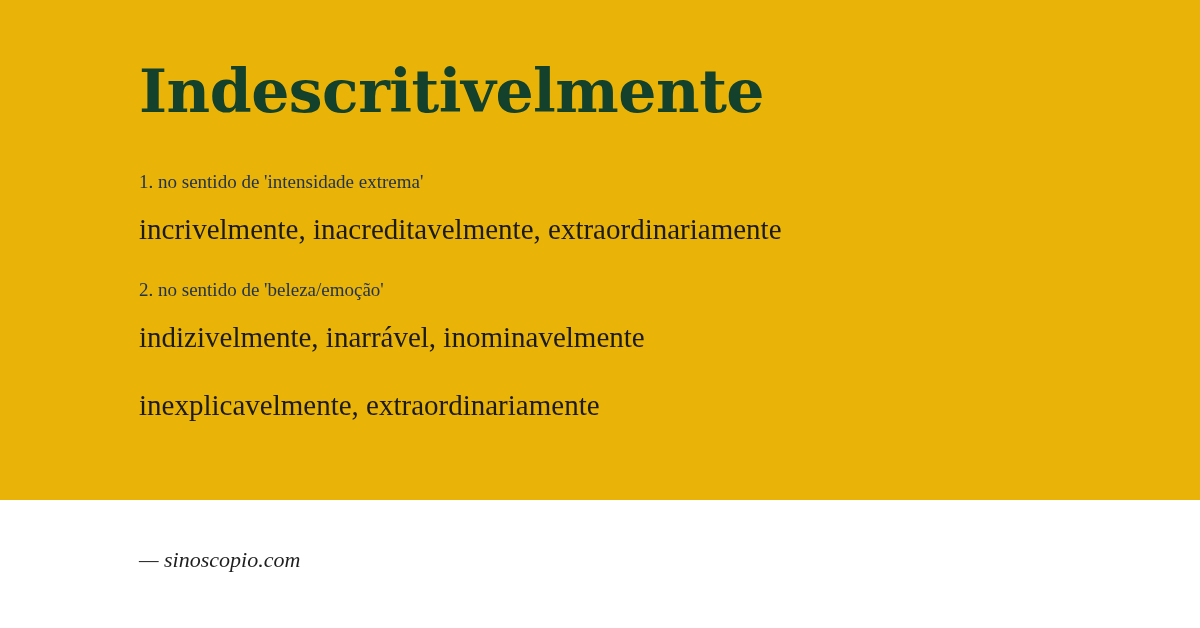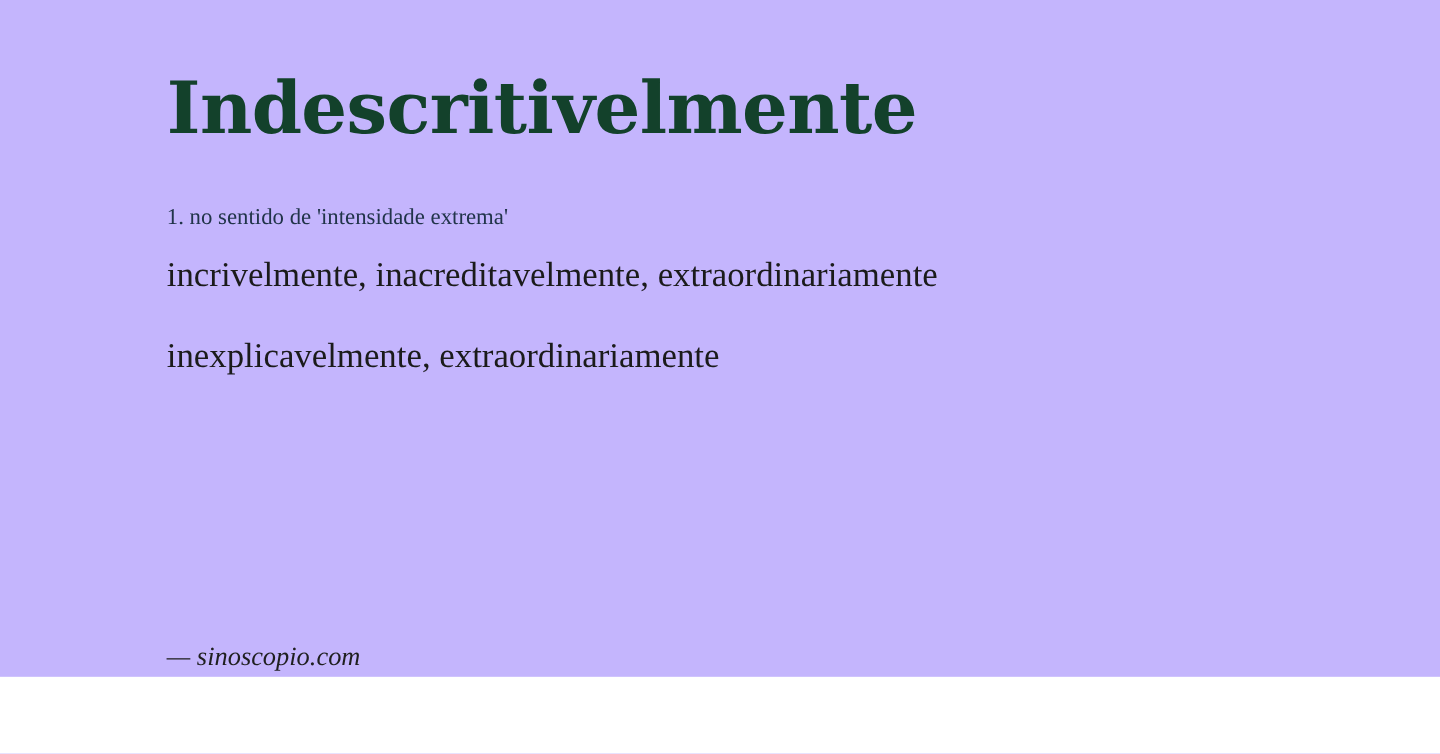--- a/index.html
+++ b/index.html
@@ -10,22 +10,22 @@
     width: 1200px;
     height: 628px;
     background: #ffffff;
     font-family: "Liberation Serif", "DejaVu Serif", serif;
     overflow: hidden;
   }
 
   #card {
     position: relative;
     width: 1200px;
-    height: 564px;
-    background: #c4b5fd;
+    height: 500px;
+    background: #eab308;
     box-sizing: border-box;
     padding: 0 0 0 139px;
   }
 
   
   #header {
     padding-top: 58px;
   }
 
   #word-title {
@@ -75,21 +75,21 @@
     font-size: 29px;
     line-height: 37px;
     color: #1b1b1b;
     white-space: nowrap;
   }
 
   
   #footer {
     position: absolute;
     left: 139px;
-    top: 533px;
+    top: 546px;
   }
 
   #source-attribution {
     font-family: "Liberation Serif", "DejaVu Serif", serif;
     font-style: italic;
     font-size: 22px;
     line-height: 28px;
     color: #1f1f1f;
     white-space: nowrap;
   }
@@ -103,20 +103,24 @@
     <h1 id="word-title">Indescritivelmente</h1>
   </div>
 
   <div id="senses">
 
     <div class="sense-block">
       <div class="sense-label">1. no sentido de 'intensidade extrema'</div>
       <div class="sense-synonyms">incrivelmente, inacreditavelmente, extraordinariamente</div>
     </div>
 
+    <div class="sense-block">
+      <div class="sense-label">2. no sentido de 'beleza/emoção'</div>
+      <div class="sense-synonyms">indizivelmente, inarrável, inominavelmente</div>
+    </div>
 
     <div class="sense-block">
       <div class="sense-synonyms">inexplicavelmente, extraordinariamente</div>
     </div>
 
   </div>
 
   <div id="footer">
     <div id="source-attribution">— sinoscopio.com</div>
   </div>

